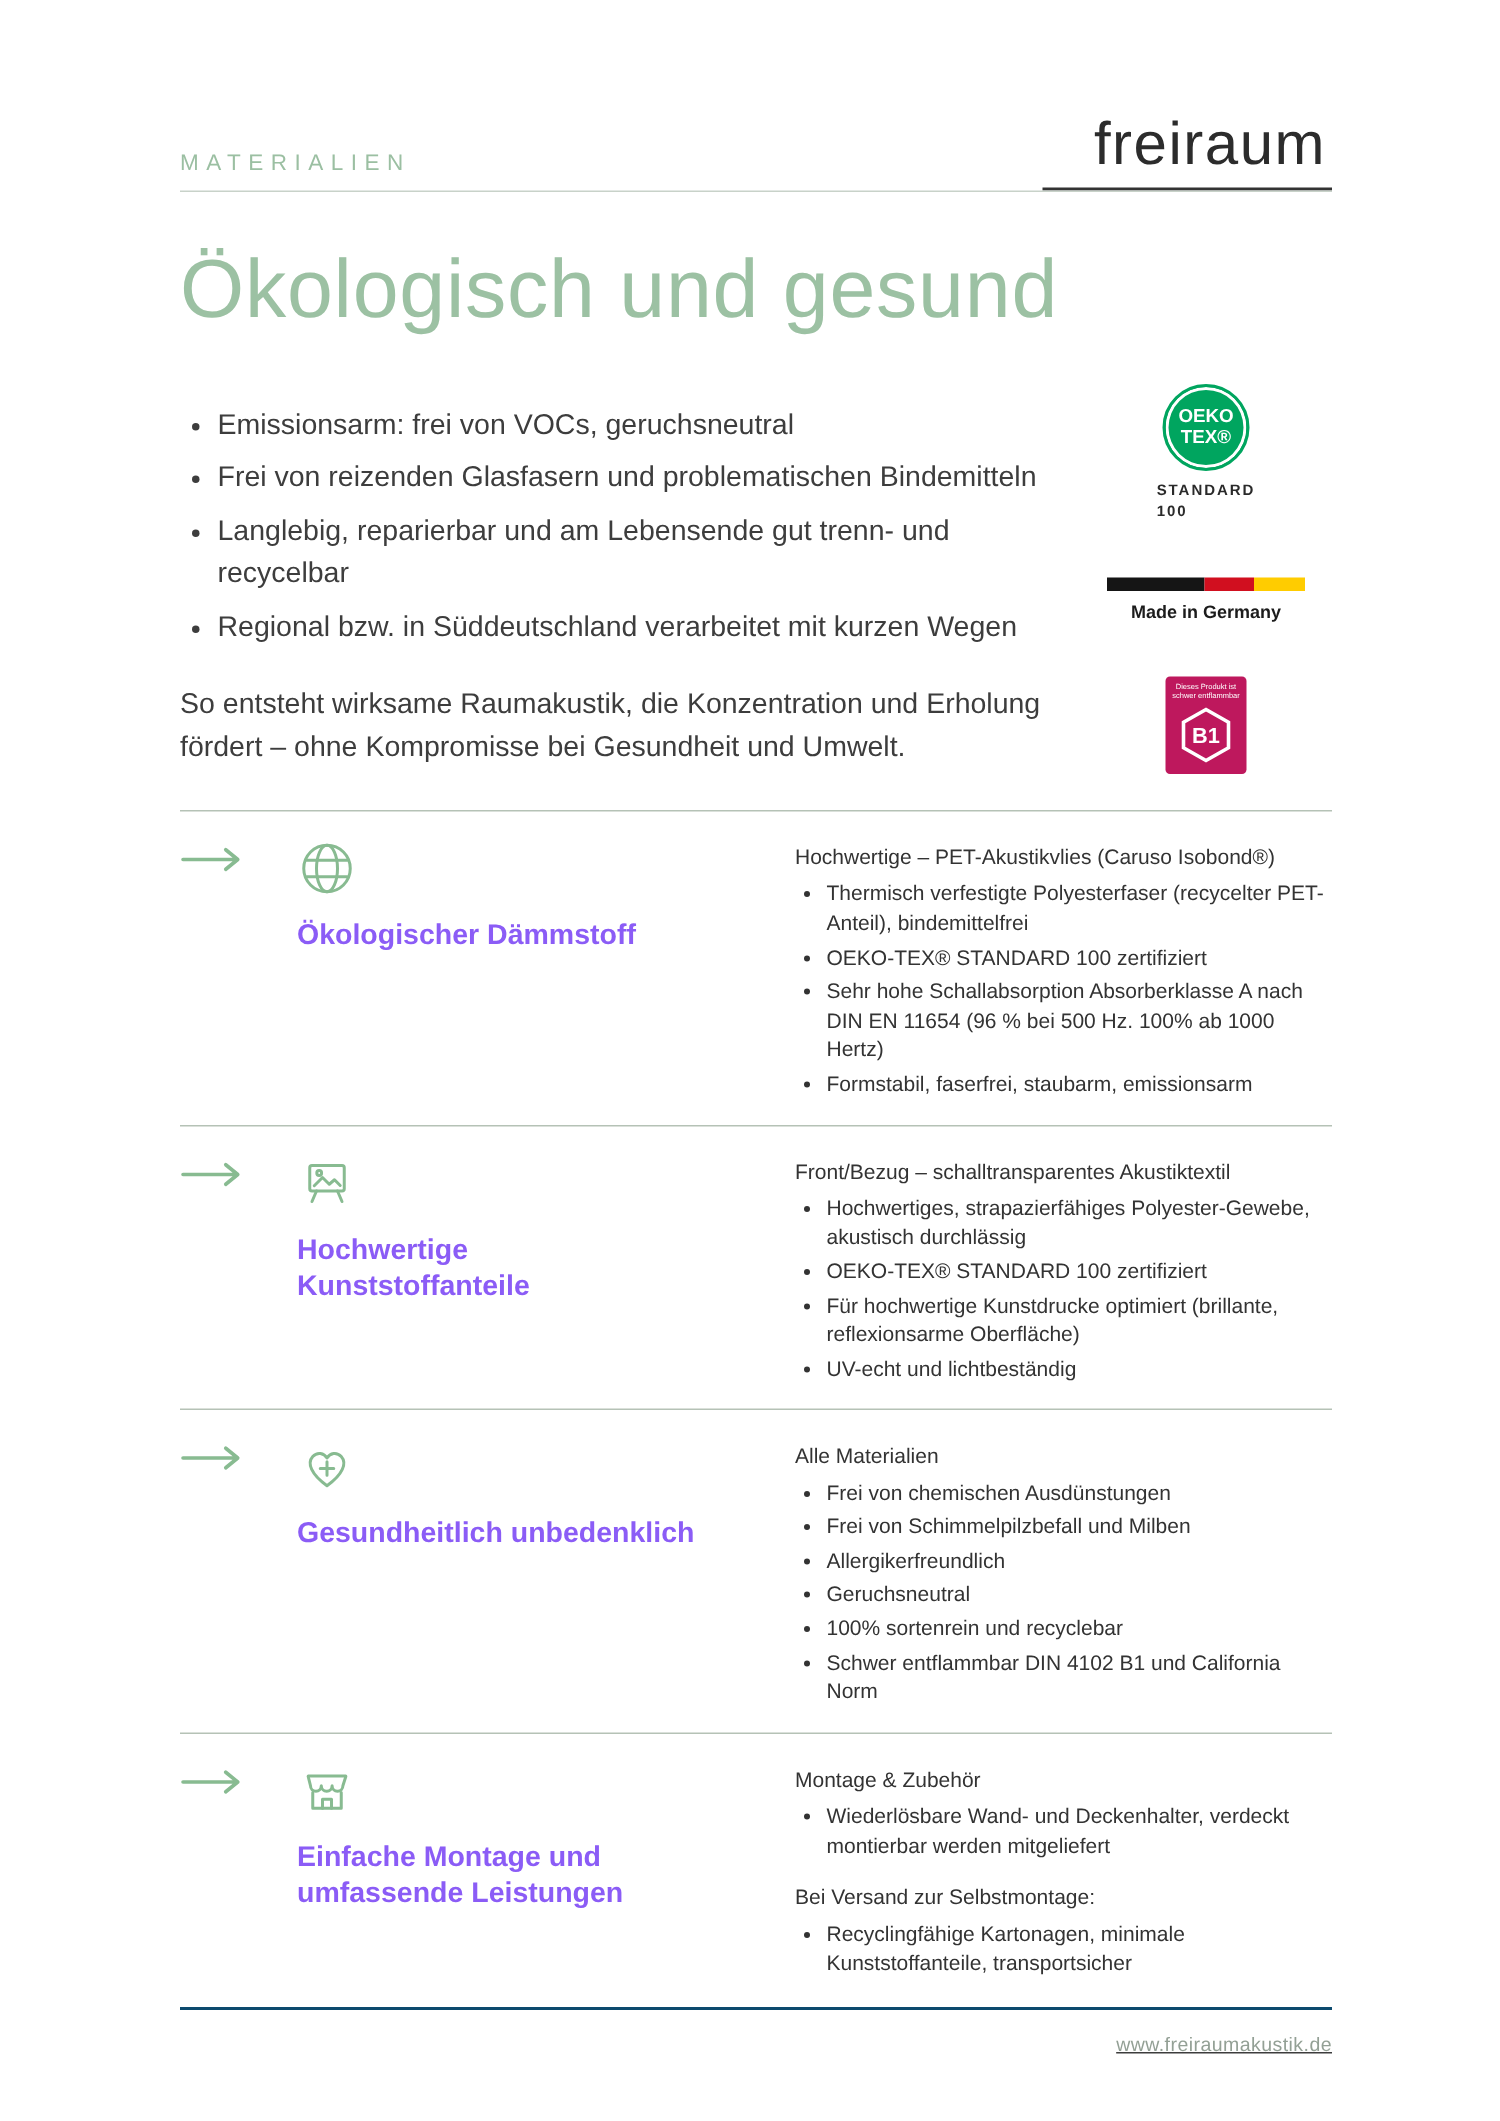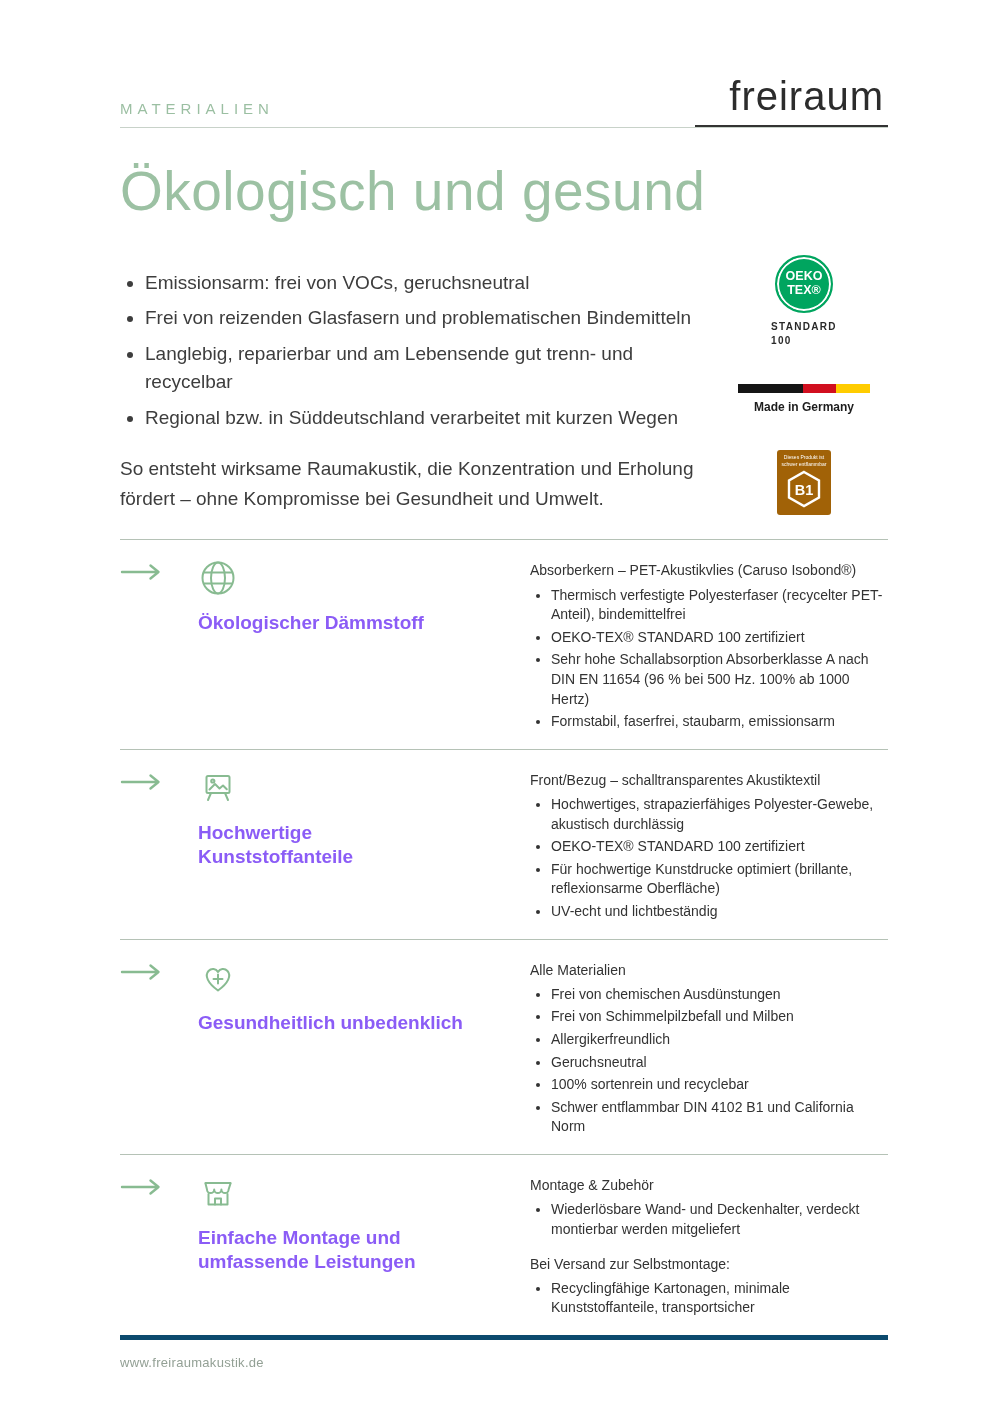--- a/index.html
+++ b/index.html
@@ -33,40 +33,40 @@
                  border:2.5px solid #00a55f; box-shadow:inset 0 0 0 2px #ffffff;
                  color:#fff; display:flex; flex-direction:column; align-items:center;
                  justify-content:center; font-weight:700; font-size:12.5px; line-height:1.1; }
   .oeko-caption { margin-top:7px; font-size:10px; font-weight:700;
                   letter-spacing:1.3px; color:#2a2a2a; line-height:1.4; }
   .mig-flag { width:132px; height:9px; display:flex; }
   .mig-black { flex:5; background:#151515; }
   .mig-red   { flex:2.6; background:#d10f1f; }
   .mig-gold  { flex:2.6; background:#ffcc00; }
   .mig-label { margin-top:7px; font-size:12px; font-weight:700; color:#1c1c1c; }
-  .b1-badge { width:54px; padding:4px 3px 6px; background:#a16207; border-radius:3px;
+  .b1-badge { width:54px; padding:4px 3px 6px; background:#be185d; border-radius:3px;
               display:flex; flex-direction:column; align-items:center; color:#fff; }
   .b1-note { font-size:5px; line-height:1.35; text-align:center; max-width:46px; }
   .b1-hex { margin-top:2px; display:block; }
 
   
   .sections { margin-top:24px; }
   .row { display:grid; grid-template-columns:78px 332px 1fr;
          border-top:1px solid #b5c2b6; padding:18px 0 14px; }
   .arrow-cell { padding-top:5px; }
   .section-title { margin-top:13px; font-size:19px; font-weight:700; color:#8b5cf6;
                    line-height:1.28; max-width:272px; }
   .content-cell { font-size:14px; color:#333333; padding-top:2px; }
   .lead { line-height:1.45; margin-bottom:5px; }
   .content-cell ul { list-style:disc; padding-left:21px; }
   .content-cell li { line-height:1.4; margin-bottom:3px; }
   .block + .block { margin-top:14px; }
 
   
-  .footer { margin-top:auto; border-top:5px solid #0c4a6e; text-align:left; padding-top:15px; }
+  .footer { margin-top:auto; border-top:2px solid #0c4a6e; text-align:right; padding-top:15px;text-decoration:underline; }
   .footer-url { font-size:13px; color:#93a095; letter-spacing:0.3px; }
 
   .ic { display:block; }
 </style>
 </head>
 <body>
 
 <div class="page">
 
   <div class="header">
@@ -132,21 +132,21 @@
       <div class="label-cell">
         <svg class="ic" width="40" height="40" viewBox="0 0 40 40" fill="none" stroke="#88bb91" stroke-width="2" stroke-linecap="round" stroke-linejoin="round">
           <circle cx="20" cy="20" r="15.5"></circle>
           <ellipse cx="20" cy="20" rx="7" ry="15.5"></ellipse>
           <path d="M6.5 14.5 H33.5 M6.5 25.5 H33.5"></path>
         </svg>
         <h3 class="section-title">Ökologischer Dämmstoff</h3>
       </div>
       <div class="content-cell">
         <div class="block">
-          <p class="lead">Absorberkern – PET-Akustikvlies (Caruso Isobond®)</p>
+          <p class="lead">Hochwertige – PET-Akustikvlies (Caruso Isobond®)</p>
           <ul>
               <li>Thermisch verfestigte Polyesterfaser (recycelter PET-Anteil), bindemittelfrei</li>
               <li>OEKO-TEX® STANDARD 100 zertifiziert</li>
               <li>Sehr hohe Schallabsorption  Absorberklasse A nach DIN EN 11654 (96 % bei 500 Hz. 100% ab 1000 Hertz)</li>
               <li>Formstabil, faserfrei, staubarm, emissionsarm</li>
             </ul>
         </div>
       </div>
     </section>
 

